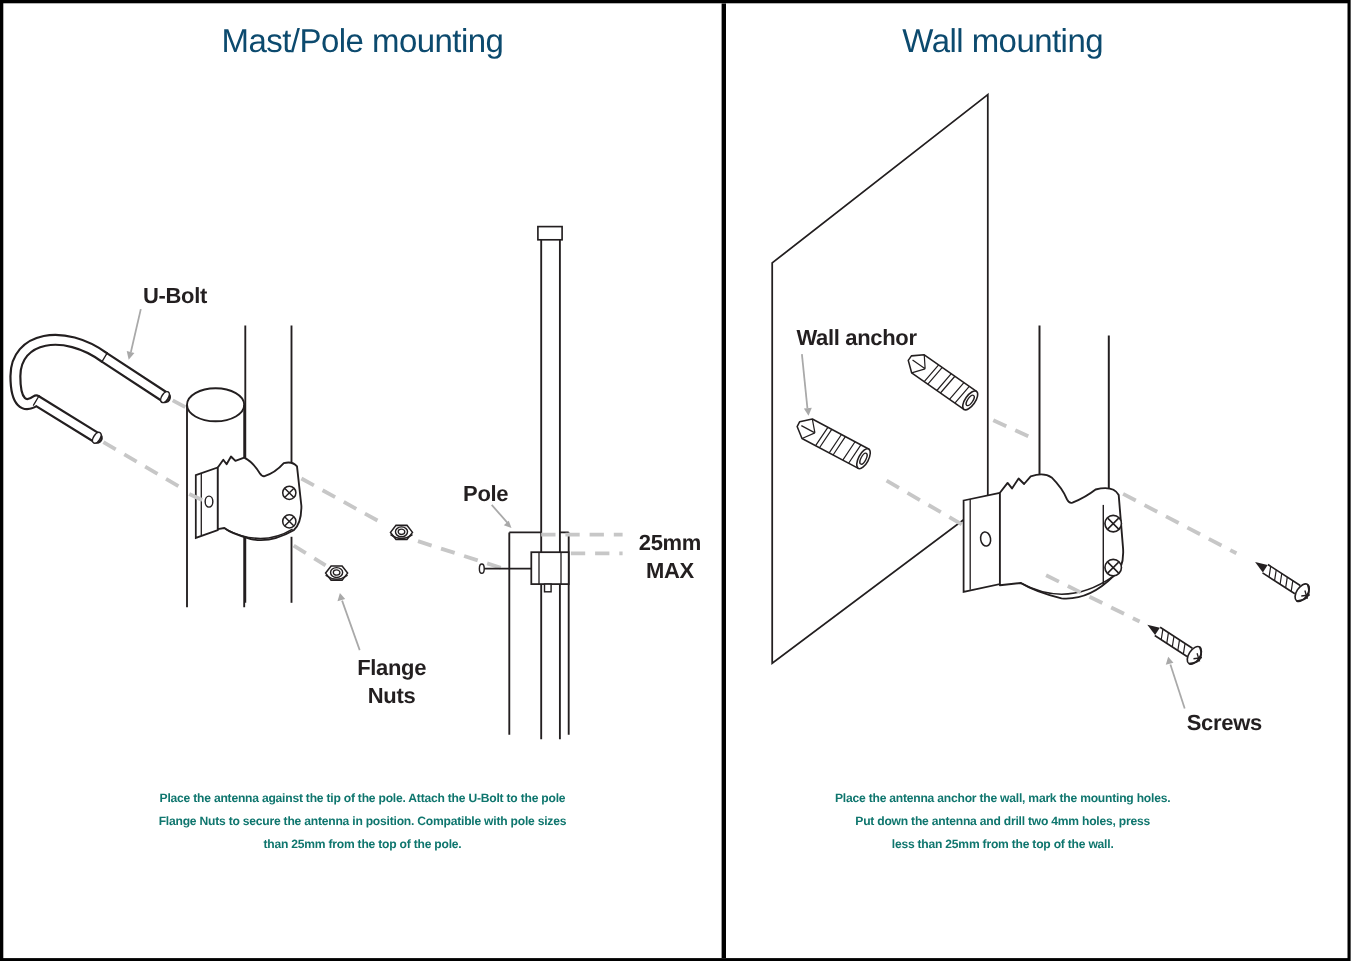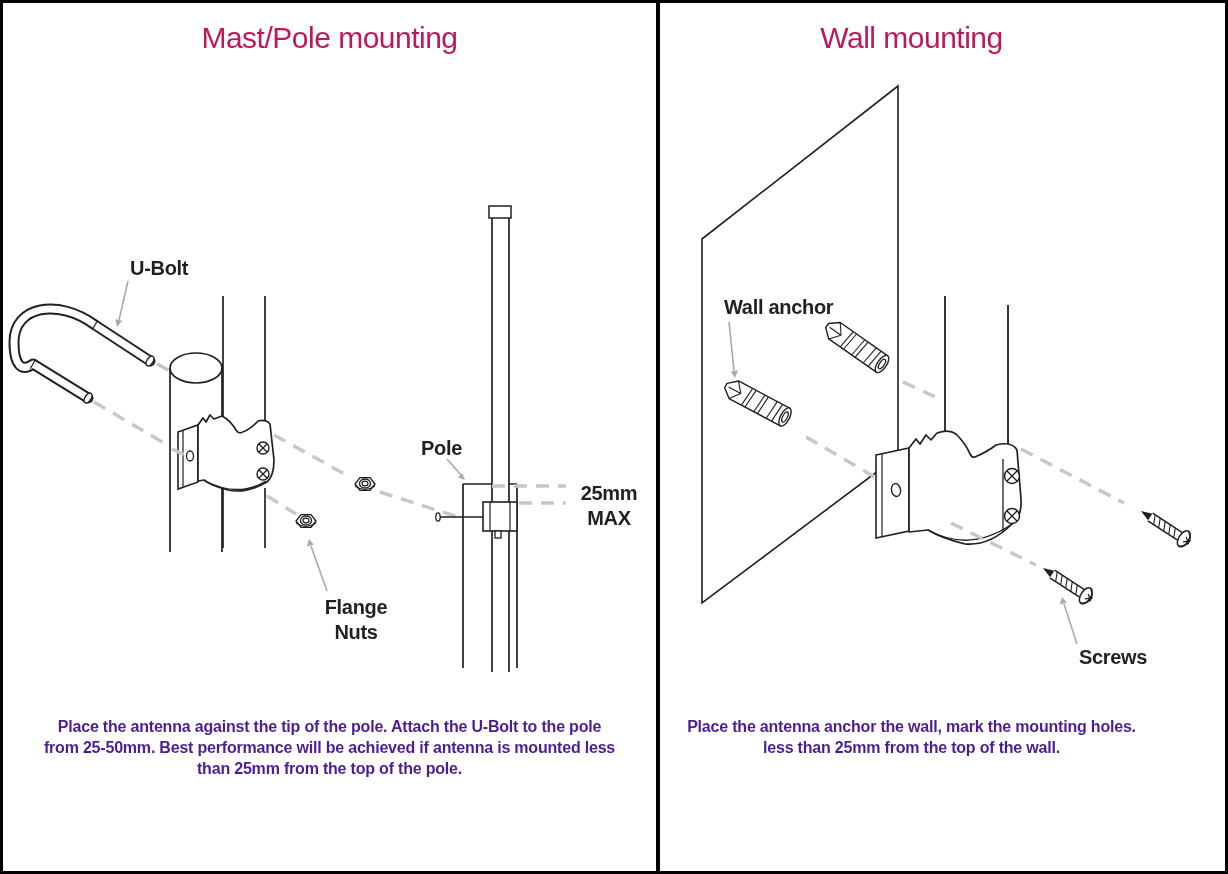--- a/index.html
+++ b/index.html
@@ -7,26 +7,26 @@
     position:relative; width:1228px; height:874px;
     background:#ffffff; border:3px solid #000000; box-sizing:border-box;
     font-family:"Liberation Sans", sans-serif; color:#231f20; overflow:hidden;
   }
   .panel { position:absolute; top:0; height:868px; }
   #panel-left  { left:0;   width:653px; }
   #panel-right { left:657px; width:503px; }
   #divider { position:absolute; left:653px; top:0; width:4px; height:868px; background:#000000; }
   .panel-title {
     position:absolute; top:18px; left:0; width:100%; text-align:center;
-    font-size:30px; font-weight:400; letter-spacing:-0.5px; color:#be185d;
+    font-size:30px; font-weight:400; letter-spacing:-0.5px; color:#0c4a6e;
   }
   .diagram { position:absolute; left:0; top:0; }
   .caption {
     position:absolute; top:713px; left:0; width:100%; text-align:center;
-    font-size:16px; line-height:21px; font-weight:600; letter-spacing:-0.2px; color:#4c1d95;
+    font-size:11px; line-height:21px; font-weight:600; letter-spacing:-0.2px; color:#0f766e;
   }
   .diag-label { font-family:"Liberation Sans", sans-serif; font-size:20px; font-weight:600;
                 letter-spacing:-0.3px; fill:#231f20; }
   .ln   { stroke:#231f20; fill:none; }
   .wfill{ fill:#ffffff; }
   .dash { stroke:#c7c7c7; stroke-width:3.5; fill:none; stroke-dasharray:13 9; }
   .arrow{ stroke:#a9a9a9; stroke-width:1.6; fill:none; }
   .ahead{ fill:#a9a9a9; stroke:none; }
 </style>
 </head>
@@ -131,21 +131,21 @@
 
         <text class="diag-label" x="356" y="614" text-anchor="middle">Flange</text>
         <text class="diag-label" x="356" y="639" text-anchor="middle">Nuts</text>
         <path class="arrow" d="M327,591 L311,546"></path>
         <polygon class="ahead" points="309,539 306.8,546.6 313.8,544.6"></polygon>
       </g>
     </svg>
 
     <div class="caption">
       <div>Place the antenna against the tip of the pole. Attach the U-Bolt to the pole</div>
-      <div>from 25-50mm. Best performance will be achieved if antenna is mounted less</div>
+      <div>Flange Nuts to secure the antenna in position. Compatible with pole sizes</div>
       <div>than 25mm from the top of the pole.</div>
     </div>
   </div>
 
   <div id="divider"></div>
 
   <div class="panel" id="panel-right">
     <div class="panel-title">Wall mounting</div>
 
     <svg class="diagram" width="565" height="868" viewBox="0 0 565 868">
@@ -222,17 +222,18 @@
         <polygon class="ahead" points="75,375 70.8,368.4 78,367.6"></polygon>
 
         <text class="diag-label" x="453" y="661" text-anchor="middle">Screws</text>
         <path class="arrow" d="M417,641 L404,601"></path>
         <polygon class="ahead" points="402,594 399.8,601.4 406.8,599.4"></polygon>
       </g>
     </svg>
 
     <div class="caption">
       <div>Place the antenna anchor the wall, mark the mounting holes.</div>
+      <div>Put down the antenna and drill two 4mm holes, press</div>
       <div>less than 25mm from the top of the wall.</div>
     </div>
   </div>
 
 </div>
 
 </body></html>

